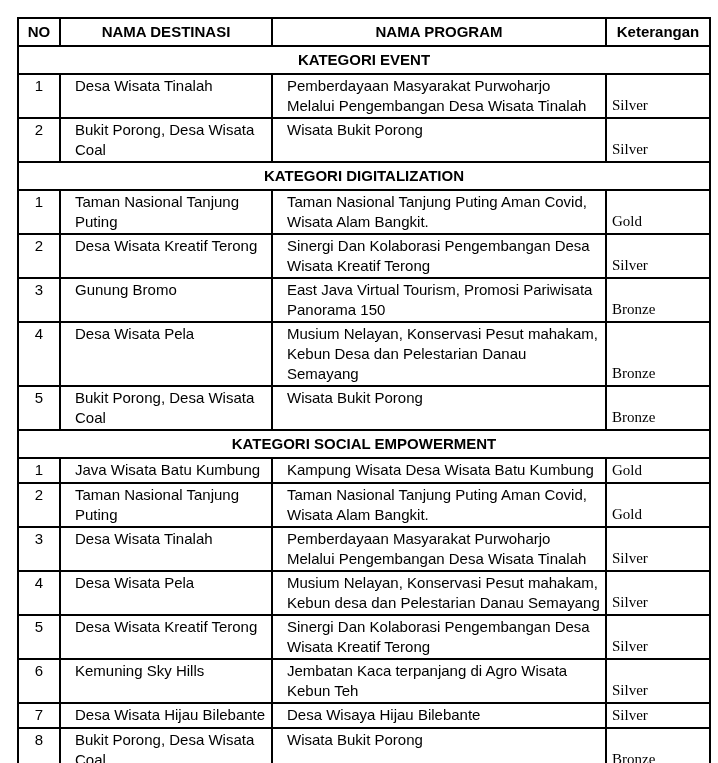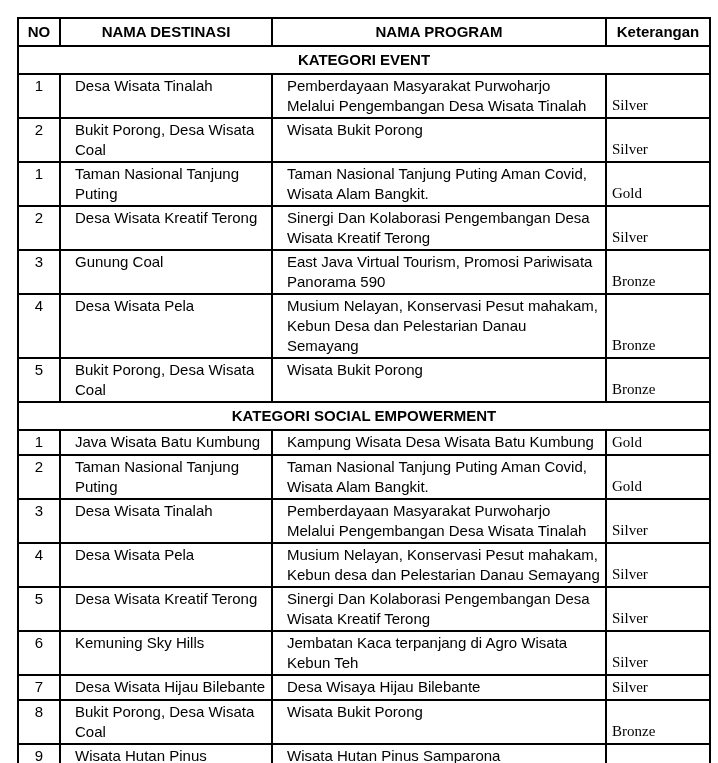--- a/index.html
+++ b/index.html
@@ -91,35 +91,38 @@
           <td class="cell-program">Pemberdayaan Masyarakat Purwoharjo Melalui Pengembangan Desa Wisata Tinalah</td>
           <td class="cell-keterangan">Silver</td>
         </tr>
         <tr>
           <td class="cell-no">2</td>
           <td class="cell-destinasi">Bukit Porong, Desa Wisata Coal</td>
           <td class="cell-program">Wisata Bukit Porong</td>
           <td class="cell-keterangan">Silver</td>
         </tr>
         <tr>
+          <td colspan="4" class="section-title">KATEGORI DIGITALIZATION</td>
+        </tr>
+        <tr>
           <td class="cell-no">1</td>
           <td class="cell-destinasi">Taman Nasional Tanjung Puting</td>
           <td class="cell-program">Taman Nasional Tanjung Puting Aman Covid, Wisata Alam Bangkit.</td>
           <td class="cell-keterangan">Gold</td>
         </tr>
         <tr>
           <td class="cell-no">2</td>
           <td class="cell-destinasi">Desa Wisata Kreatif Terong</td>
           <td class="cell-program">Sinergi Dan Kolaborasi Pengembangan Desa Wisata Kreatif Terong</td>
           <td class="cell-keterangan">Silver</td>
         </tr>
         <tr>
           <td class="cell-no">3</td>
-          <td class="cell-destinasi">Gunung Coal</td>
-          <td class="cell-program">East Java Virtual Tourism, Promosi Pariwisata Panorama 590</td>
+          <td class="cell-destinasi">Gunung Bromo</td>
+          <td class="cell-program">East Java Virtual Tourism, Promosi Pariwisata Panorama 150</td>
           <td class="cell-keterangan">Bronze</td>
         </tr>
         <tr>
           <td class="cell-no">4</td>
           <td class="cell-destinasi">Desa Wisata Pela</td>
           <td class="cell-program">Musium Nelayan, Konservasi Pesut mahakam, Kebun Desa dan Pelestarian Danau Semayang</td>
           <td class="cell-keterangan">Bronze</td>
         </tr>
         <tr>
           <td class="cell-no">5</td>

